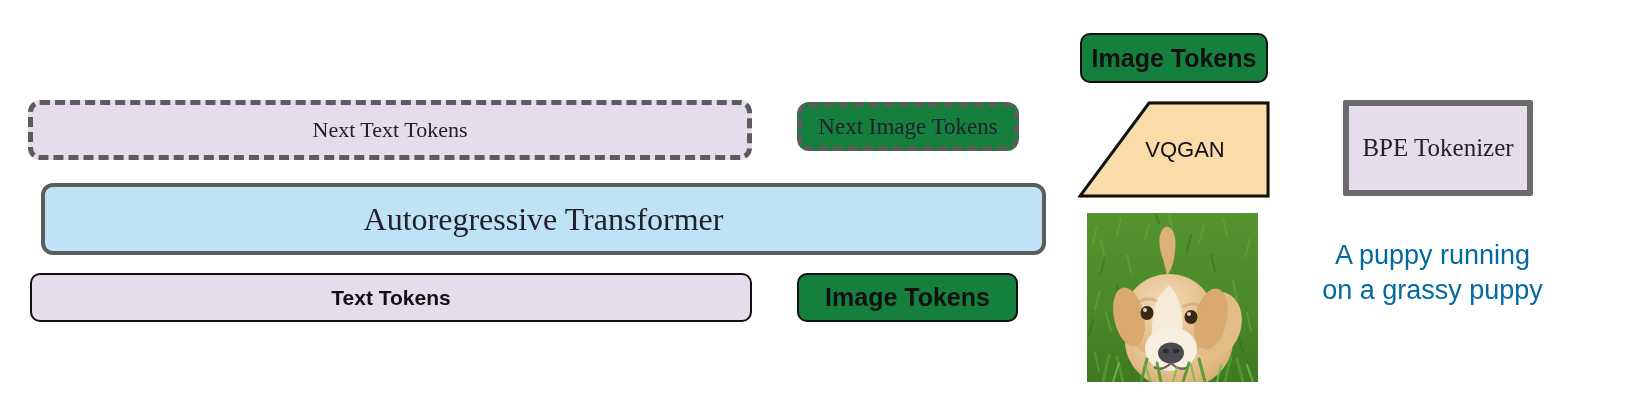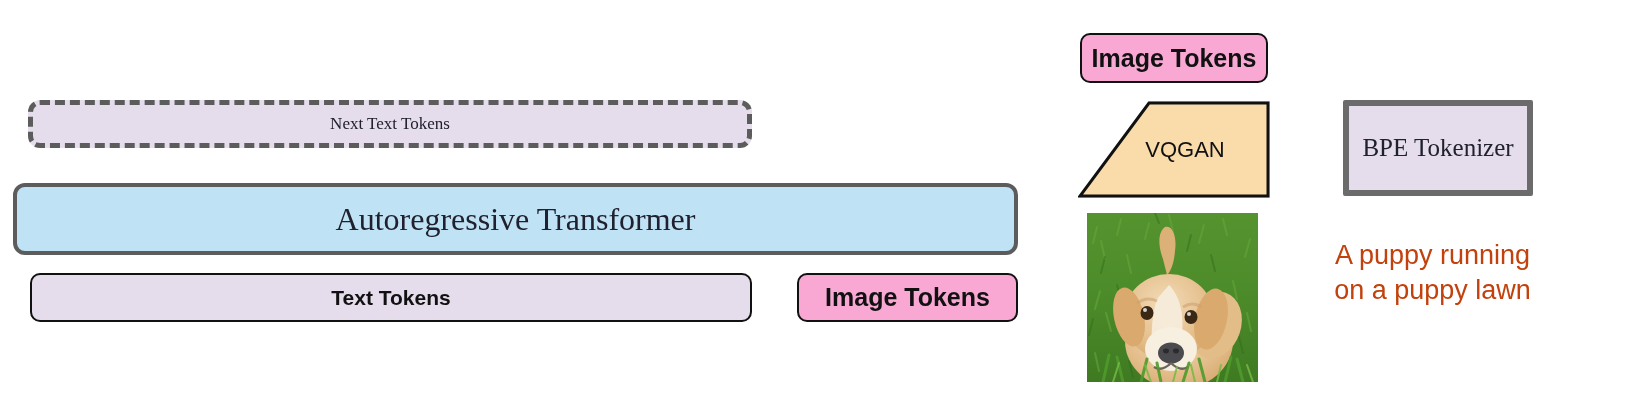--- a/index.html
+++ b/index.html
@@ -43,34 +43,34 @@
     border: 5px dashed #5c5c5c;
   }
   
   .box-frame {
     border: 6px solid #6b6b6b;
     border-radius: 2px;
     margin-left: 8px;
   }
 
   .fill-lavender { background: #e5dcec; }
-  .fill-peach    { background: #f9a8d4; }
-  .fill-blue     { background: #bfe2f5; }
+  .fill-peach    { background: #15803d; }
+  .fill-blue     { background: #bfe2f5; margin-left: 28px; }
 
   .serif {
     font-family: "Liberation Serif", "DejaVu Serif", serif;
     color: #20202e;
   }
   .sans {
     font-family: "Liberation Sans", sans-serif;
     color: #111111;
   }
 
   
-  #next-text-tokens   { left: 28px;   top: 100px; width: 724px;  height: 48px;  font-size: 17px; }
+  #next-text-tokens   { left: 28px;   top: 100px; width: 724px;  height: 60px;  font-size: 22px; }
   #next-image-tokens  { left: 797px;  top: 102px; width: 222px;  height: 49px;  font-size: 23px; }
   #ar-transformer     { left: 13px;   top: 183px; width: 1005px; height: 72px;  font-size: 32px; }
   #text-tokens        { left: 30px;   top: 273px; width: 722px;  height: 49px;  font-size: 21px; font-weight: 600;}
   #image-tokens-bot   { left: 797px;  top: 273px; width: 221px;  height: 49px;  font-size: 25px; font-weight: 600;}
   #image-tokens-top   { left: 1080px; top: 33px;  width: 188px;  height: 50px;  font-size: 25px; font-weight: 600;}
   #bpe-tokenizer      { left: 1335px; top: 100px; width: 190px;  height: 96px;  font-size: 25px; }
 
   
   #vqgan-wrap {
     position: absolute;
@@ -119,32 +119,35 @@
   
   #caption {
     position: absolute;
     left: 1310px;
     top: 238px;
     width: 245px;
     text-align: center;
     font-family: "Liberation Sans", sans-serif;
     font-size: 27px;
     line-height: 1.30;
-    color: #c2410c;
+    color: #0369a1;
   }
 </style>
 </head>
 <body>
 
 <div id="canvas">
 
   <div class="node box-dashed fill-lavender serif" id="next-text-tokens">
     <span>Next Text Tokens</span>
   </div>
 
+  <div class="node box-dashed fill-peach serif" id="next-image-tokens">
+    <span>Next Image Tokens</span>
+  </div>
 
   <div class="node box-thick fill-blue serif" id="ar-transformer">
     <span>Autoregressive Transformer</span>
   </div>
 
   <div class="node box-solid fill-lavender sans" id="text-tokens">
     <span>Text Tokens</span>
   </div>
 
   <div class="node box-solid fill-peach sans" id="image-tokens-bot">
@@ -263,16 +266,16 @@
           <path d="M86 169 L90 154"></path>
         <path d="M108 169 L104 152"></path>
           <path d="M130 169 L134 152"></path>
           <path d="M166 169 L160 152"></path>
       </g>
     </svg>
   </div>
 
   <div id="caption">
     <div>A puppy running</div>
-    <div>on a puppy lawn</div>
+    <div>on a grassy puppy</div>
   </div>
 
 </div>
 
 </body></html>

